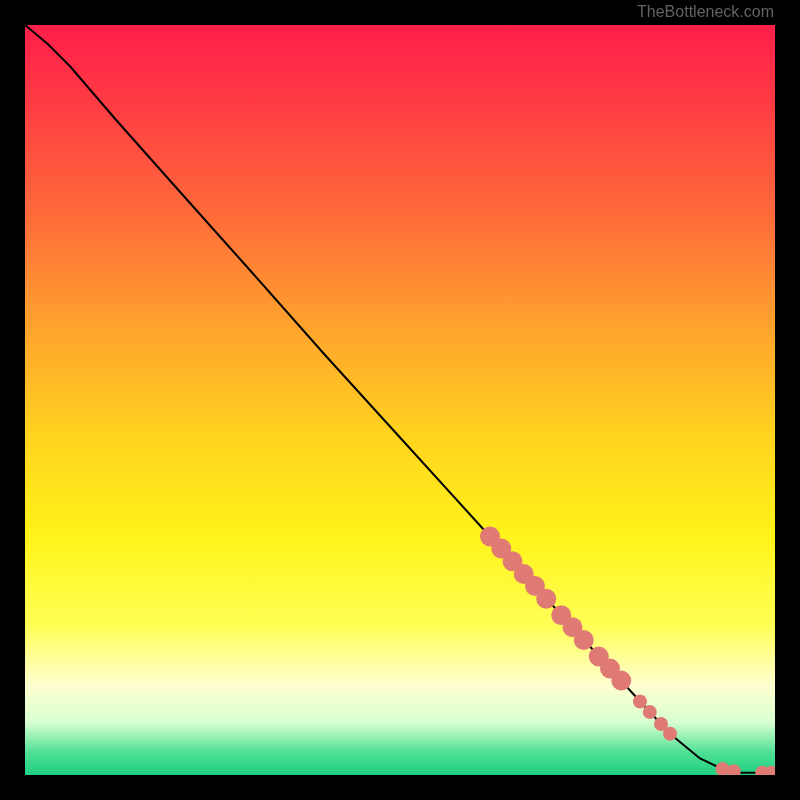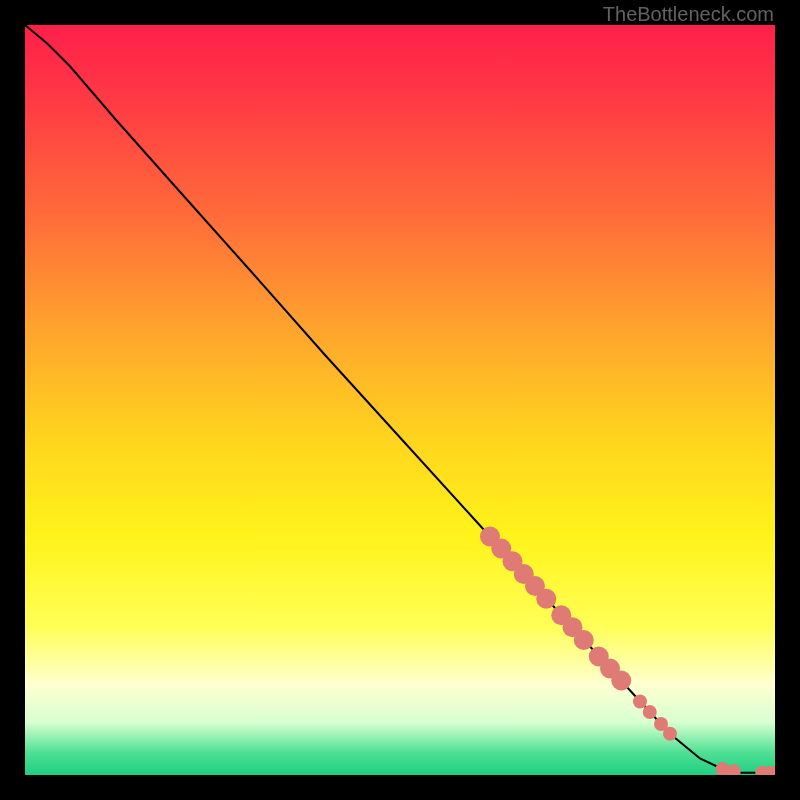--- a/index.html
+++ b/index.html
@@ -15,21 +15,21 @@
     left: 25px;
     top: 25px;
     width: 750px;
     height: 750px;
   }
   .watermark {
     position: absolute;
     top: 3px;
     right: 26px;
     font-family: Arial, Helvetica, sans-serif;
-    font-size: 20px;
+    font-size: 16px;
     font-weight: 500;
     color: #626262;
     letter-spacing: 0px;
   }
   svg {
     display: block;
   }
 </style>
 </head>
 <body>

